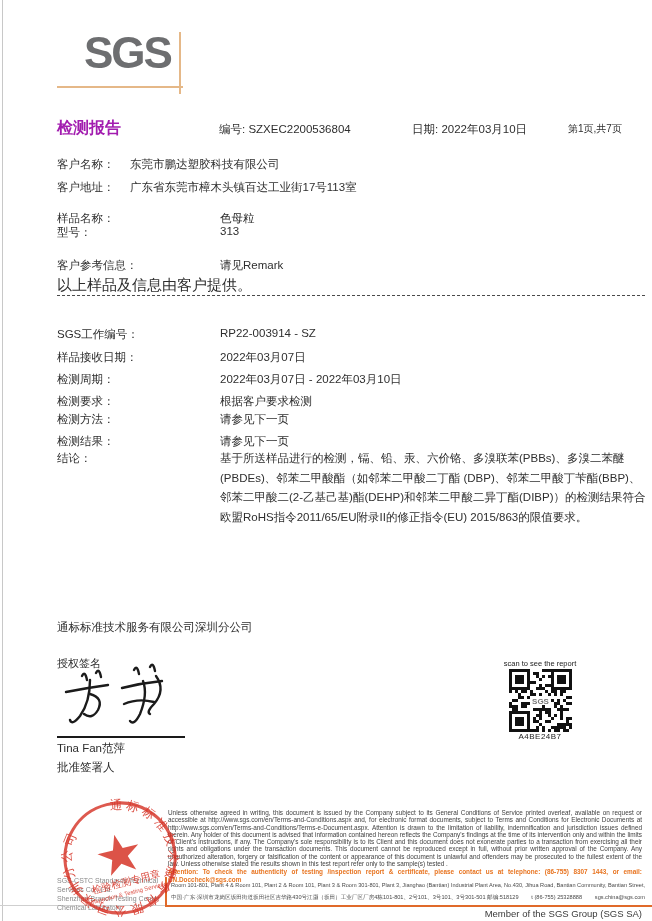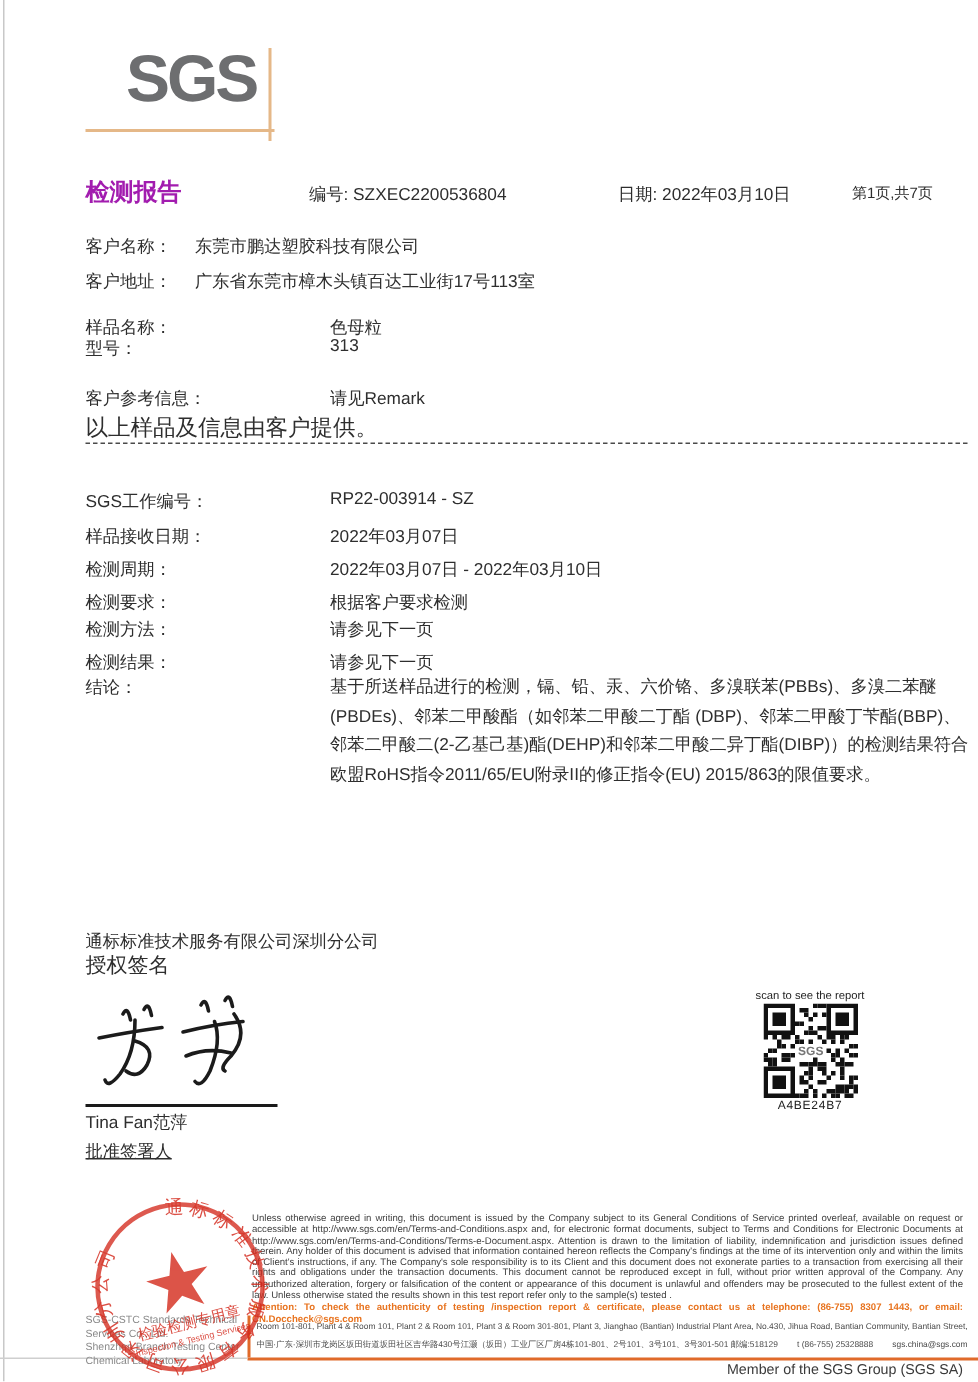--- a/index.html
+++ b/index.html
@@ -18,45 +18,45 @@
   .logo-text {
     position:absolute; left:27px; top:2px;
     font-size:44px; font-weight:700; letter-spacing:-2px; color:#6d6e70;
     font-family:"Liberation Sans","DejaVu Sans",sans-serif;
   }
   .logo-hline { position:absolute; left:0; top:60px; width:126px; height:2px; background:#e5b888; }
   .logo-vline { position:absolute; left:122px; top:6px; width:2px; height:62px; background:#e5b888; }
 
   
   .hdr-title { position:absolute; left:57px; top:118px; font-size:16px; font-weight:700; color:#a21caf; }
-  .hdr-no    { position:absolute; left:206px; top:122px; font-size:11.5px; }
+  .hdr-no    { position:absolute; left:219px; top:122px; font-size:11.5px; }
   .hdr-date  { position:absolute; left:412px; top:122px; font-size:11.5px; }
   .hdr-page  { position:absolute; left:520px; top:122px; font-size:10px;margin-left:48px; }
 
   
   .row { position:absolute; left:57px; font-size:11.5px; white-space:nowrap;text-align:right; }
   .row .lbl { display:inline-block; }
   .cust .val { position:absolute; left:53px; }
   .wide .val { position:absolute; left:163px; }
   .note { position:absolute; left:57px; top:276px; font-size:15px; }
   .dashed { position:absolute; left:57px; top:295px; width:588px; border-top:1.5px dashed #4a4a4a; }
 
   .concl-lbl { position:absolute; left:57px; top:451px; font-size:11.5px; }
   .concl-txt {
     position:absolute; left:220px; top:449px; width:430px;
     font-size:11.5px; line-height:19.5px; text-align:left; color:#2e2e2e;
   }
 
   
   .sig-company { position:absolute; left:57px; top:620px; font-size:11.5px; }
-  .sig-auth    { position:absolute; left:57px; top:635px; font-size:14px; }
+  .sig-auth    { position:absolute; left:57px; top:656px; font-size:11px; }
   .sig-svg     { position:absolute; left:60px; top:658px; }
   .sig-line    { position:absolute; left:57px; top:736px; width:128px; height:1.5px; background:#1a1a1a; }
   .sig-name    { position:absolute; left:57px; top:741px; font-size:11.5px; }
-  .sig-role    { position:absolute; left:57px; top:760px; font-size:11.5px;text-decoration:underline; }
+  .sig-role    { position:absolute; left:57px; top:760px; font-size:11.5px; }
 
   
   .qr-wrap { position:absolute; left:501px; top:659px; width:78px; text-align:center; }
   .qr-caption { font-size:7.5px; color:#222; }
   .qr-box { margin:1px auto 0; width:63px; height:63px; position:relative; }
   .qr-code-text { font-size:8px; letter-spacing:0.5px; color:#222; }
 
   
   .stamp { position:absolute; left:58px; top:796px; width:124px; height:124px; transform:rotate(-14deg); opacity:0.92; z-index:6; }
 

